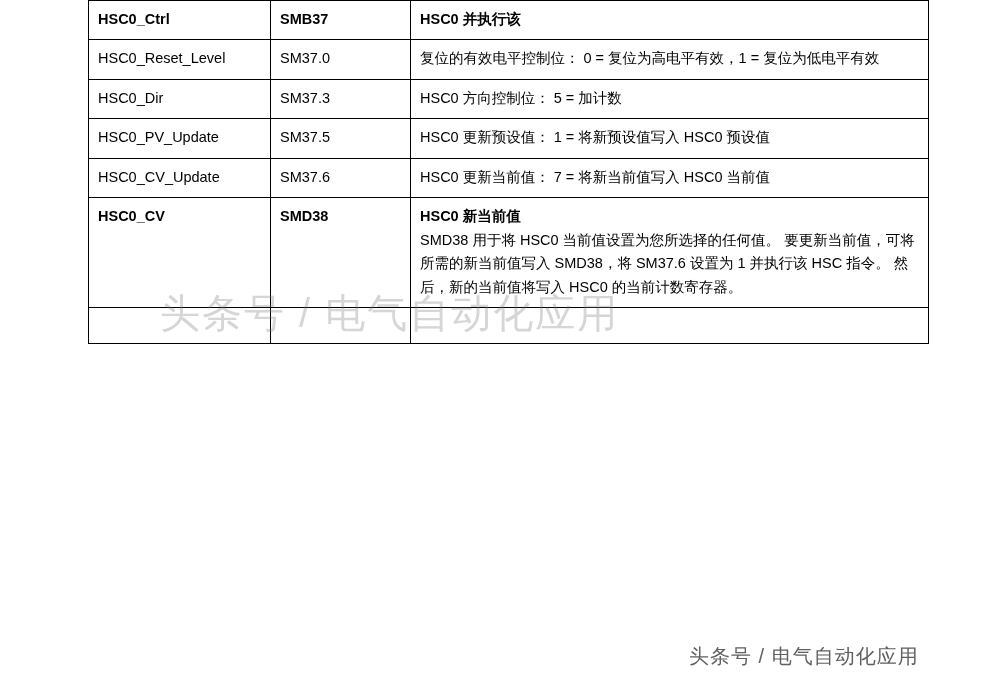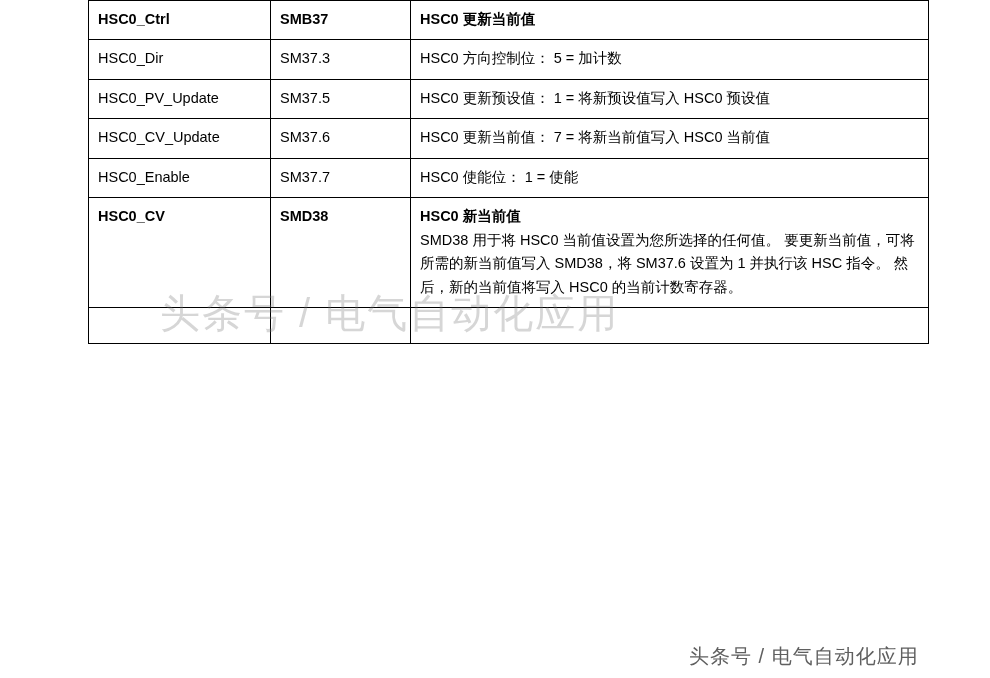--- a/index.html
+++ b/index.html
@@ -79,23 +79,28 @@
   <table class="doc-table">
     <colgroup>
       <col class="c1">
         <col class="c2">
         <col class="c3">
     </colgroup>
     <tbody>
       <tr class="hdr">
         <td>HSC0_Ctrl</td>
         <td>SMB37</td>
-        <td>HSC0 更新当前值</td>
+        <td>HSC0 并执行该</td>
       </tr>
 
+      <tr>
+        <td>HSC0_Reset_Level</td>
+        <td>SM37.0</td>
+        <td>复位的有效电平控制位：  0 = 复位为高电平有效，1 = 复位为低电平有效</td>
+      </tr>
 
 
 
       <tr>
         <td>HSC0_Dir</td>
         <td>SM37.3</td>
         <td>HSC0 方向控制位：  5 = 加计数</td>
       </tr>
 
 
@@ -104,25 +109,20 @@
         <td>SM37.5</td>
         <td>HSC0 更新预设值：  1 = 将新预设值写入 HSC0 预设值</td>
       </tr>
 
       <tr>
         <td>HSC0_CV_Update</td>
         <td>SM37.6</td>
         <td>HSC0 更新当前值：  7 = 将新当前值写入 HSC0 当前值</td>
       </tr>
 
-      <tr>
-        <td>HSC0_Enable</td>
-        <td>SM37.7</td>
-        <td>HSC0 使能位：  1 = 使能</td>
-      </tr>
 
       <tr>
         <td class="bold">HSC0_CV</td>
         <td class="bold">SMD38</td>
         <td>
           <div class="bold">HSC0 新当前值</div>
           <div>SMD38 用于将 HSC0 当前值设置为您所选择的任何值。 要更新当前值，可将所需的新当前值写入 SMD38，将 SM37.6 设置为 1 并执行该 HSC 指令。 然后，新的当前值将写入 HSC0 的当前计数寄存器。</div>
         </td>
       </tr>
 

